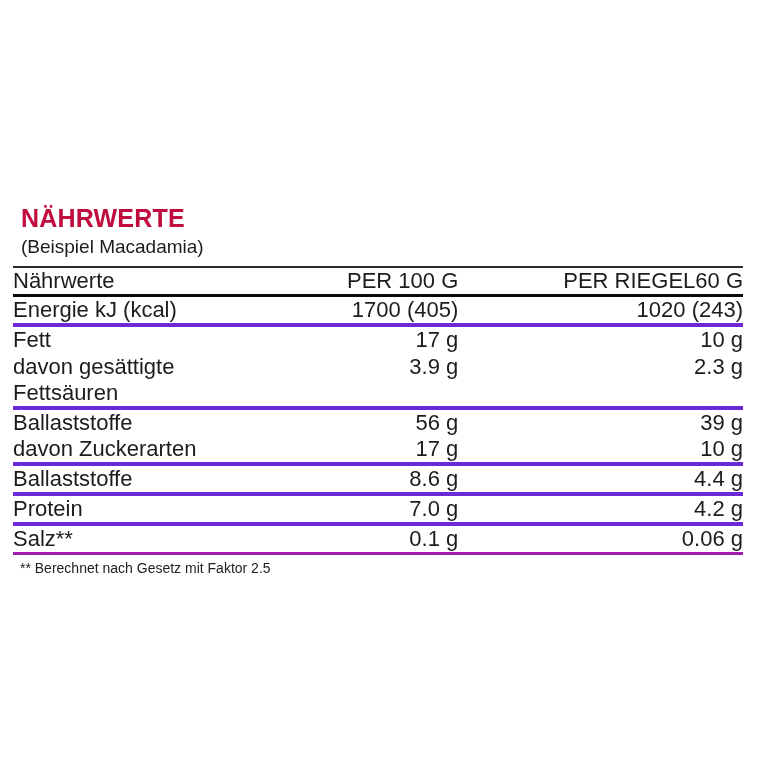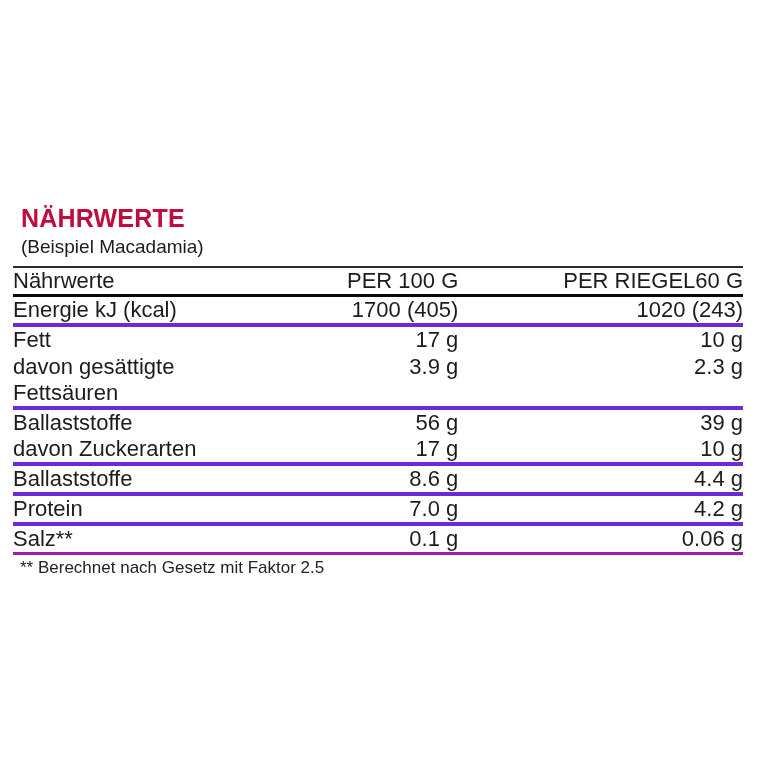--- a/index.html
+++ b/index.html
@@ -59,21 +59,21 @@
   }
   table.nutrition tbody tr { height: 27px; }
   .col-label   { text-align: left;  padding-left: 7px; }
   .col-per100  { text-align: right; padding-right: 13px; }
   .col-riegel  { text-align: right; padding-right: 4px; }
   tr.divider   { border-bottom: 4px solid #6d28d9; }
   tr.table-end { border-bottom: 3px solid #a21caf; }
   td.indent    { padding-left: 26px; }
   .footnote {
     margin: 3px 0 0 7px;
-    font-size: 17px;
+    font-size: 14px;
     line-height: 20px;
     color: #222222;
   }
 </style>
 </head>
 <body>
 
 <div class="page">
   <div class="content">
 

